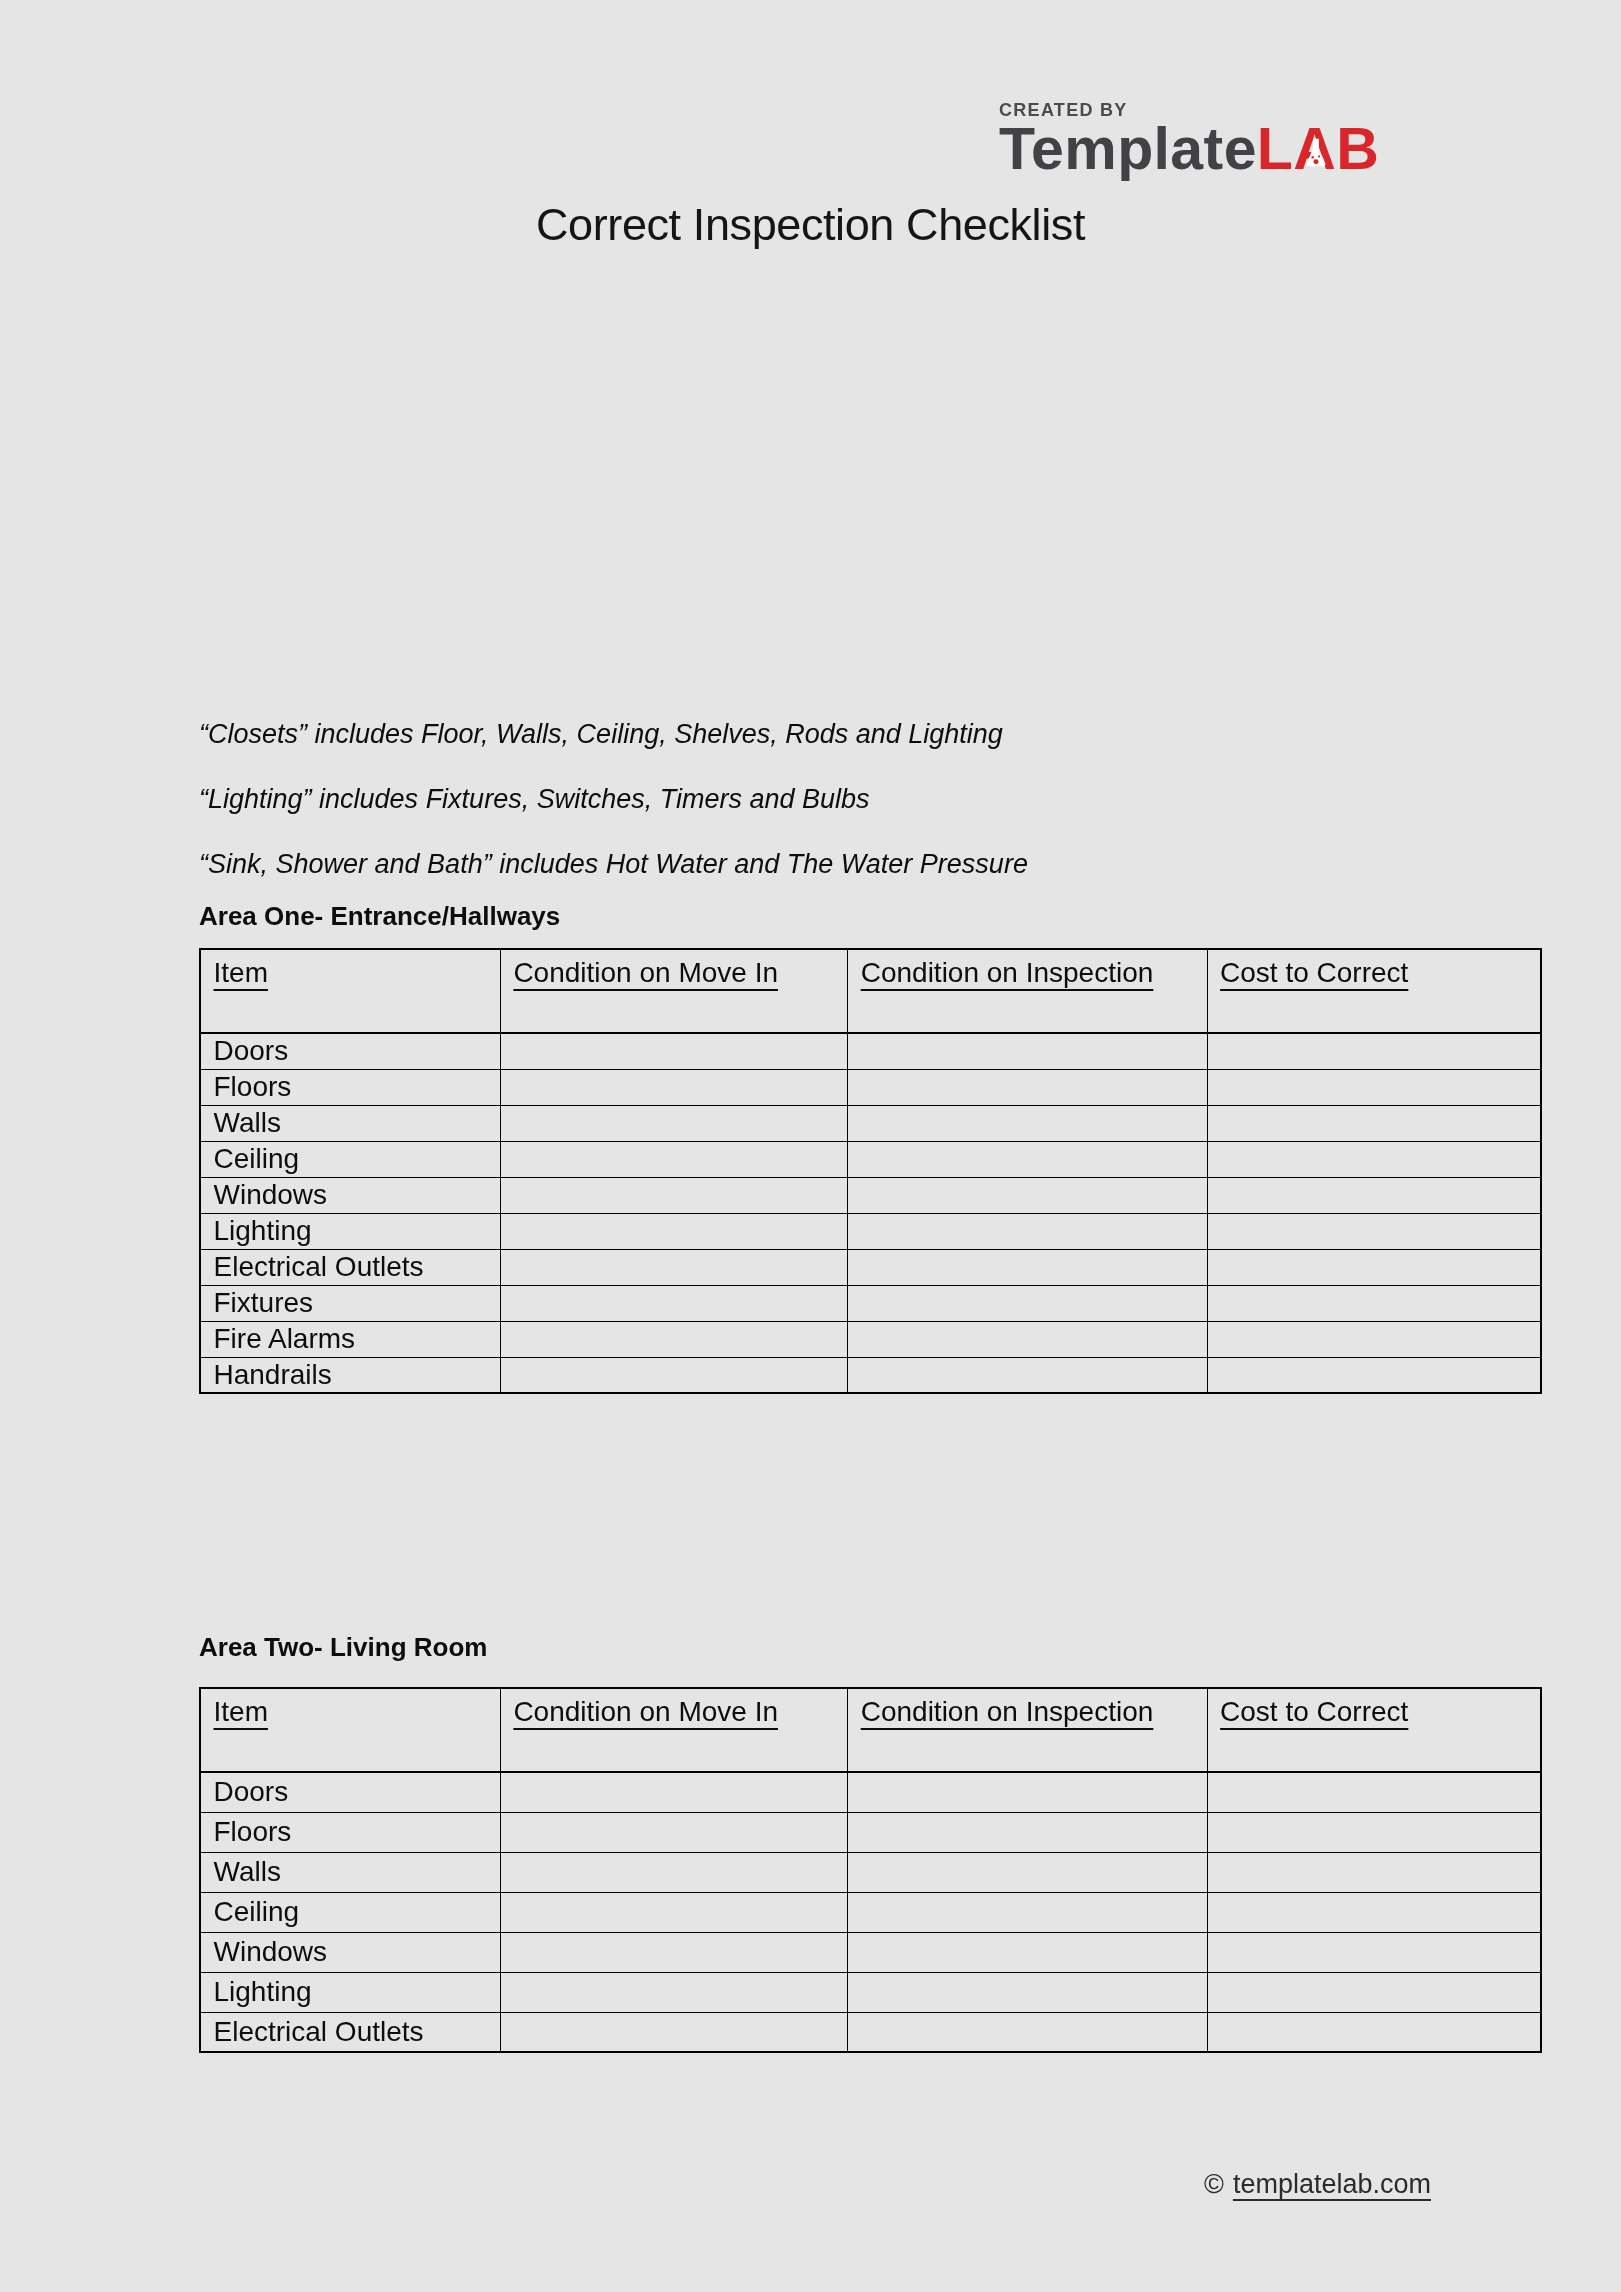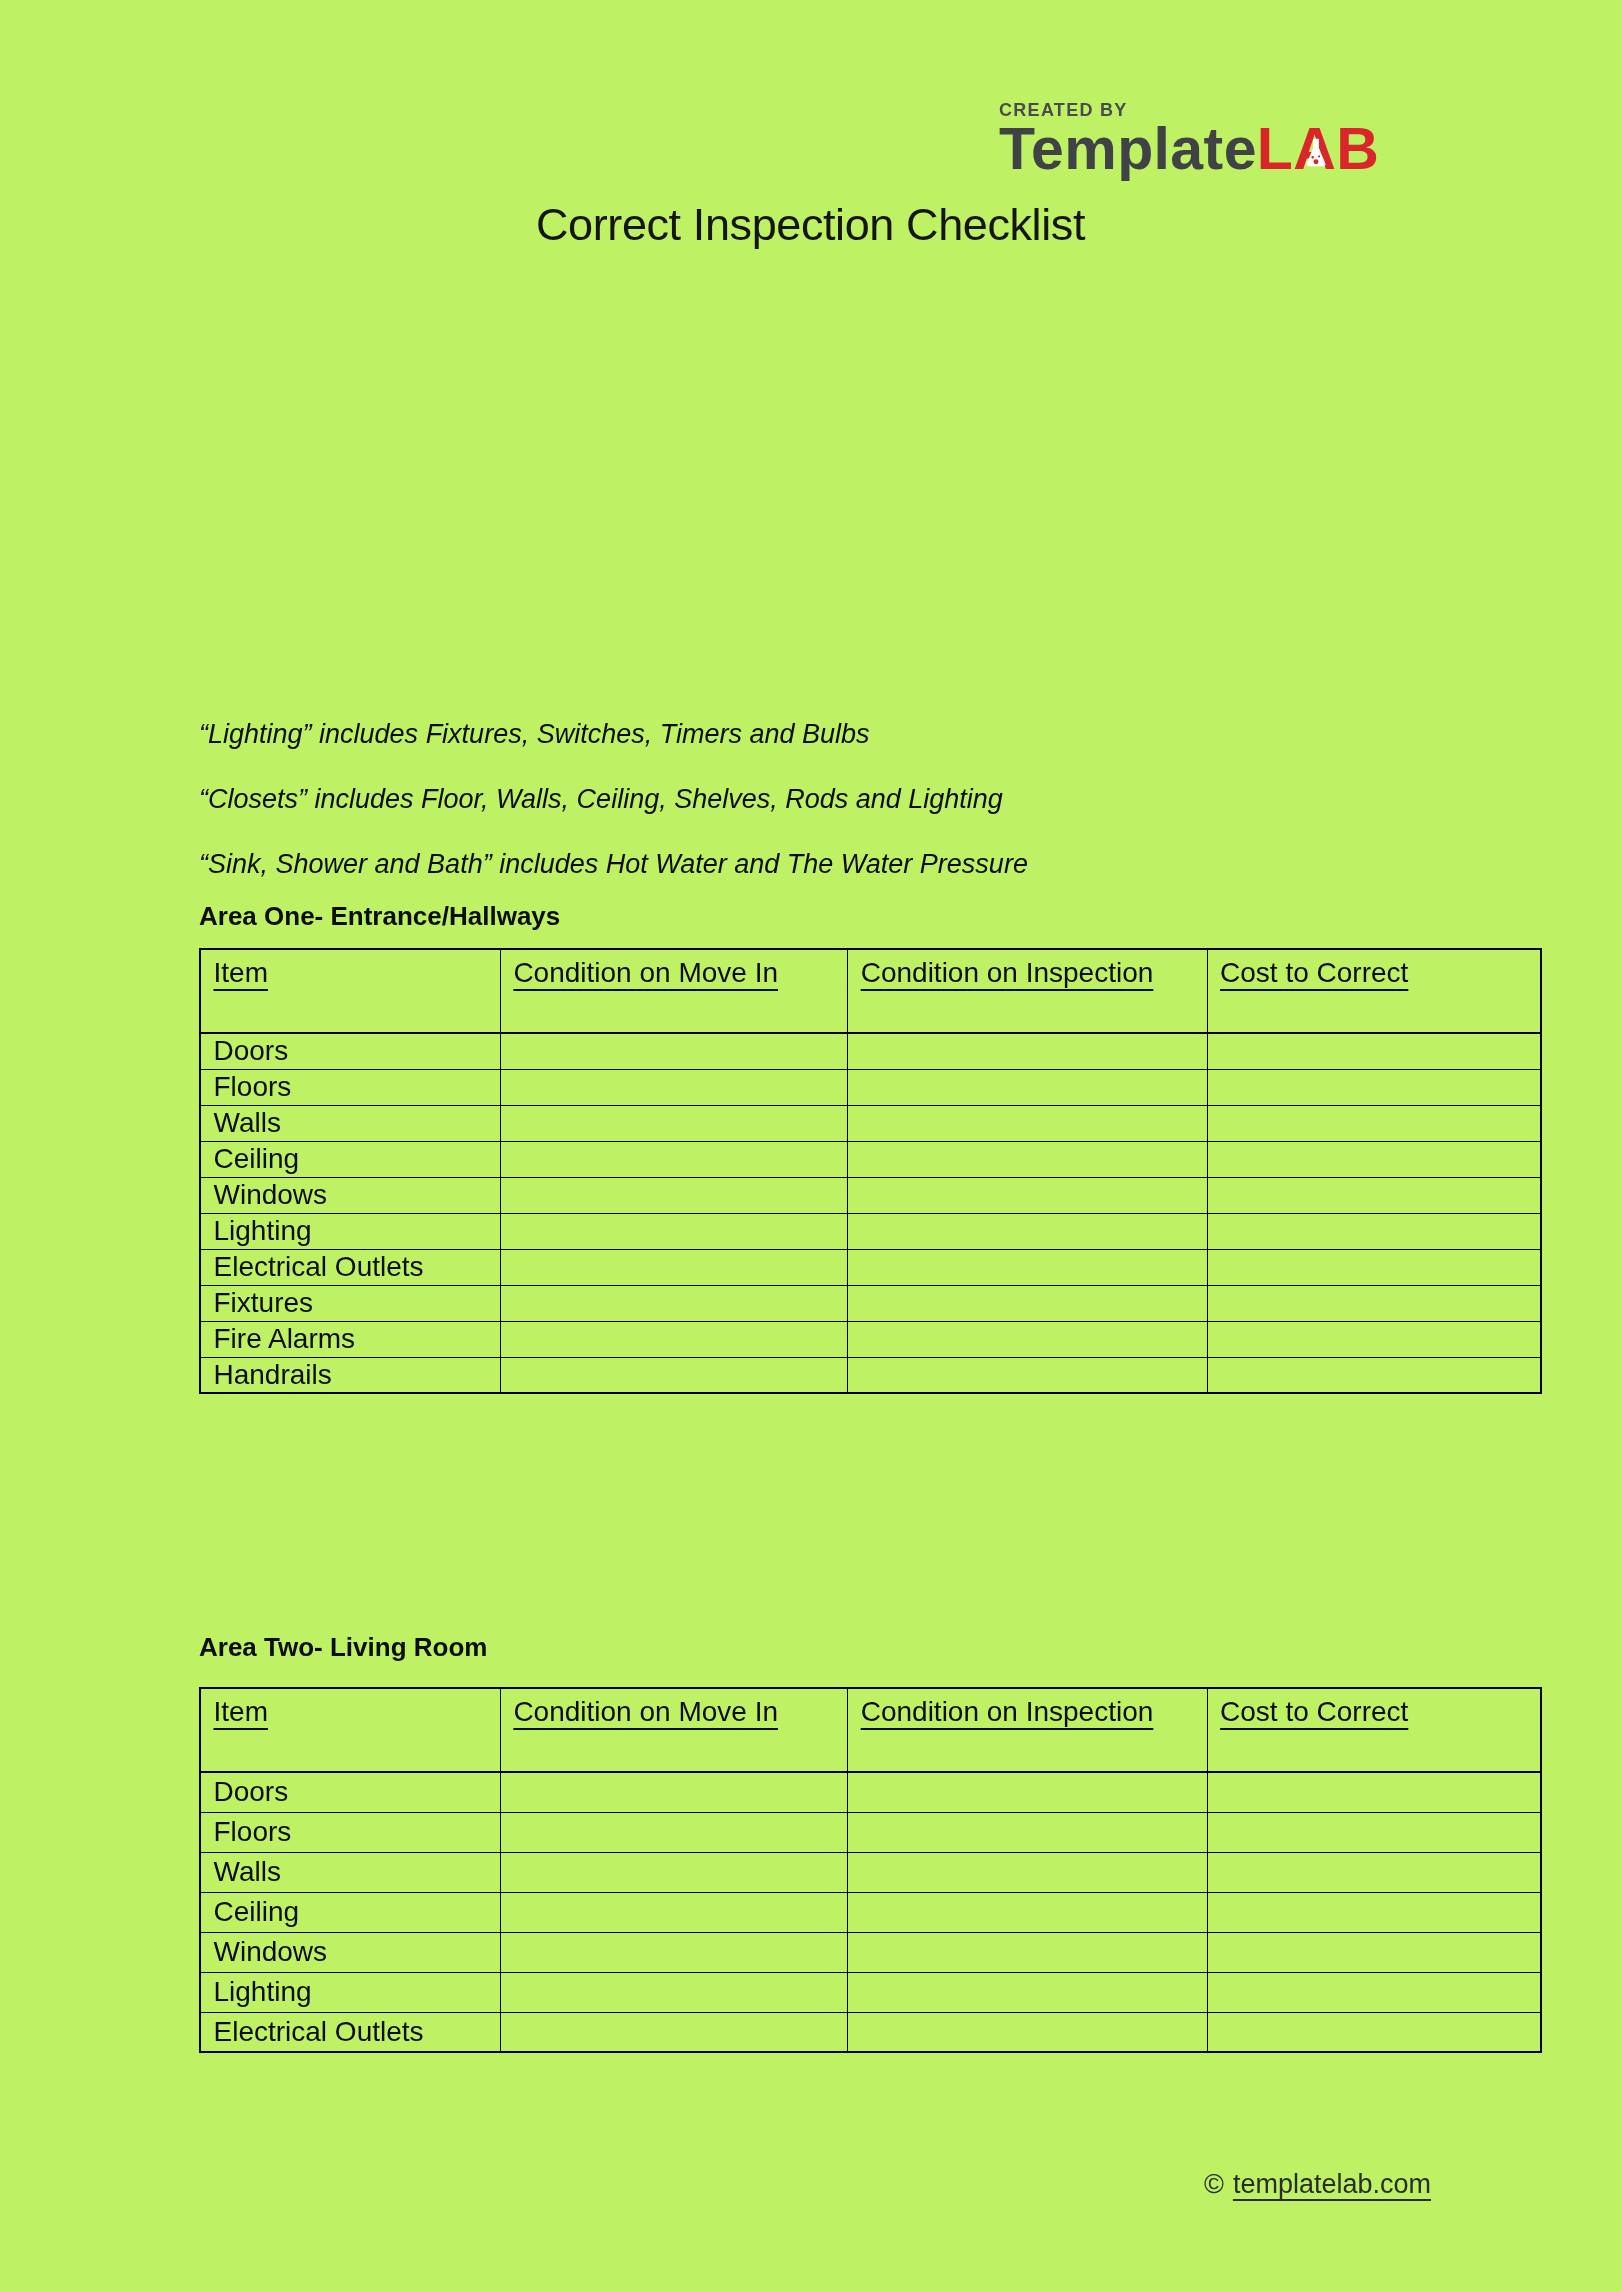--- a/index.html
+++ b/index.html
@@ -7,21 +7,21 @@
     --brand_gray:#414246;
     --text_black:#111111;
     --border_black:#000000;
   }
   *{box-sizing:border-box;}
   html,body{margin:0;padding:0;background:#ffffff;}
   .page{
     position:relative;
     width:1621px;
     height:2293px;
-    background:#bef264;
+    background:#e5e5e5;
     font-family:"Liberation Sans", sans-serif;
     color:var(--text_black);
     overflow:hidden;
   }
 
   
   .logo{position:absolute;left:999px;top:0.9px;width:502px;}
   .created-by{
     font-size:18px;font-weight:700;color:#4a4b4f;
     letter-spacing:1.3px;line-height:19.7px;margin-top:100px;
@@ -119,22 +119,22 @@
           <circle cx="8.6" cy="20.5" r="1.3" fill="#d9262b"></circle>
           <circle cx="15.2" cy="19.5" r="1.1" fill="#d9262b"></circle>
         </svg></span><span>B</span></span>
     </div>
   </div>
 
   <div class="title">Correct Inspection Checklist</div>
 
 
   <div class="notes-block">
+    <p>“Closets” includes Floor, Walls, Ceiling, Shelves, Rods and Lighting</p>
     <p>“Lighting” includes Fixtures, Switches, Timers and Bulbs</p>
-    <p>“Closets” includes Floor, Walls, Ceiling, Shelves, Rods and Lighting</p>
     <p>“Sink, Shower and Bath” includes Hot Water and The Water Pressure</p>
   </div>
 
   <div class="section-heading heading-one">Area One- Entrance/Hallways</div>
   <table class="inspection table-one">
     <colgroup>
       <col style="width:22.4%">
         <col style="width:25.9%">
         <col style="width:26.8%">
         <col style="width:24.9%">

